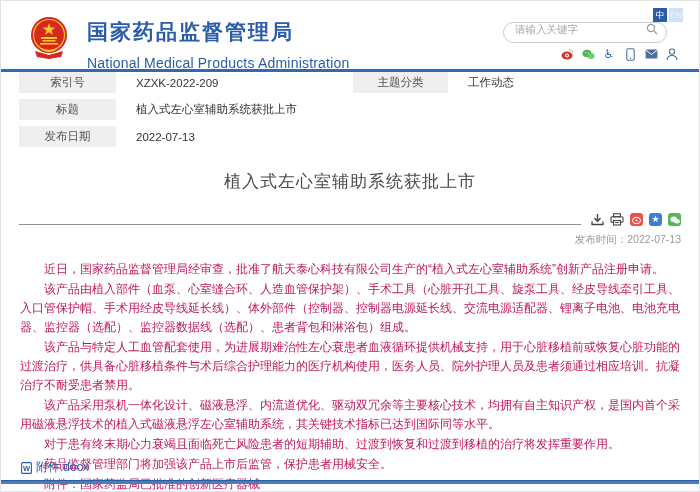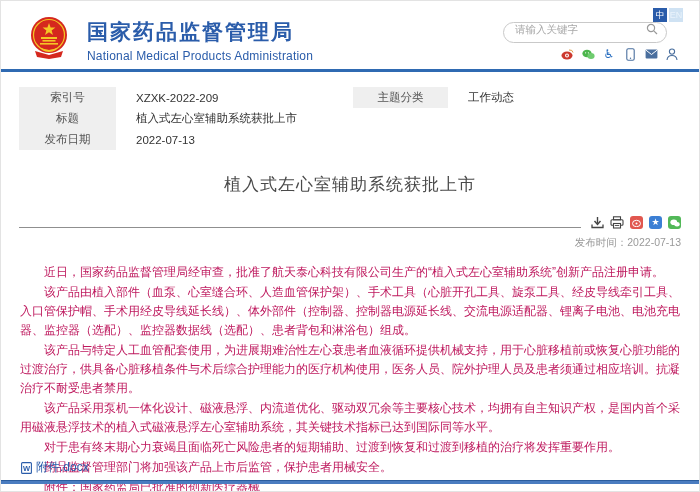--- a/index.html
+++ b/index.html
@@ -17,21 +17,21 @@
   
   .header {
     position:relative;
     height:71px;
     border-bottom:3px solid #2f6ab2;
     background:#fff;
   }
   .logo { position:absolute; left:27px; top:13px; width:42px; height:46px; }
   .site-titles { position:absolute; left:86px; top:17px; }
   .site-zh { font-size:21px; font-weight:bold; color:#2a5caa; letter-spacing:2px; }
-  .site-en { font-size:12px; color:#2a5caa; margin-top:3px; letter-spacing:0.2px; }
+  .site-en { font-size:14px; color:#2a5caa; margin-top:9px; letter-spacing:0.2px; }
   .lang-box { position:absolute; right:16px; top:7px; display:flex; gap:2px; }
   .lang-btn { width:14px; height:14px; font-size:9px; display:flex; align-items:center; justify-content:center; cursor:pointer; }
   .lang-zh { background:#2a5caa; color:#fff; }
   .lang-en { background:#cfe2f3; color:#eaf3fb; }
   .search-box {
     position:absolute; right:32px; top:21px;
     width:164px; height:21px;
     border:1px solid #c9c9c9; border-radius:11px;
     display:flex; align-items:center;
     padding:0 8px 8px 11px; background:#fff;
@@ -40,24 +40,23 @@
     border:none; outline:none; flex:1; font-size:10.5px; color:#333;
     font-family:inherit; background:transparent; min-width:0;
   }
   .search-input::placeholder { color:#a8a8a8; }
   .quick-icons { position:absolute; right:20px; top:46px; display:flex; align-items:center; gap:7px; }
   .qicon { width:14px; height:14px; display:flex; align-items:center; justify-content:center; cursor:pointer; }
   .access-glyph { font-size:12px; color:#2a6fc0; line-height:1; font-family:"DejaVu Sans", sans-serif; }
   
   .content { padding:0 18px; }
   .info-table {
-    margin-top:15px;
     display:grid;
     grid-template-columns:97px 237px 95px 1fr;
-    row-gap:0;
+    row-gap:6px;
   }
   .cell { height:21px; display:flex; align-items:center; font-size:11.5px; }
   .cell-label { background:#efefef; color:#555; justify-content:center; }
   .cell-value { background:#fff; color:#333; padding-left:20px; }
   .span3 { grid-column:2 / 5; }
   .article-title {
     margin-top:23px;
     text-align:center;
     font-size:17px; color:#4a4a4a; font-weight:400;
     letter-spacing:1px;

